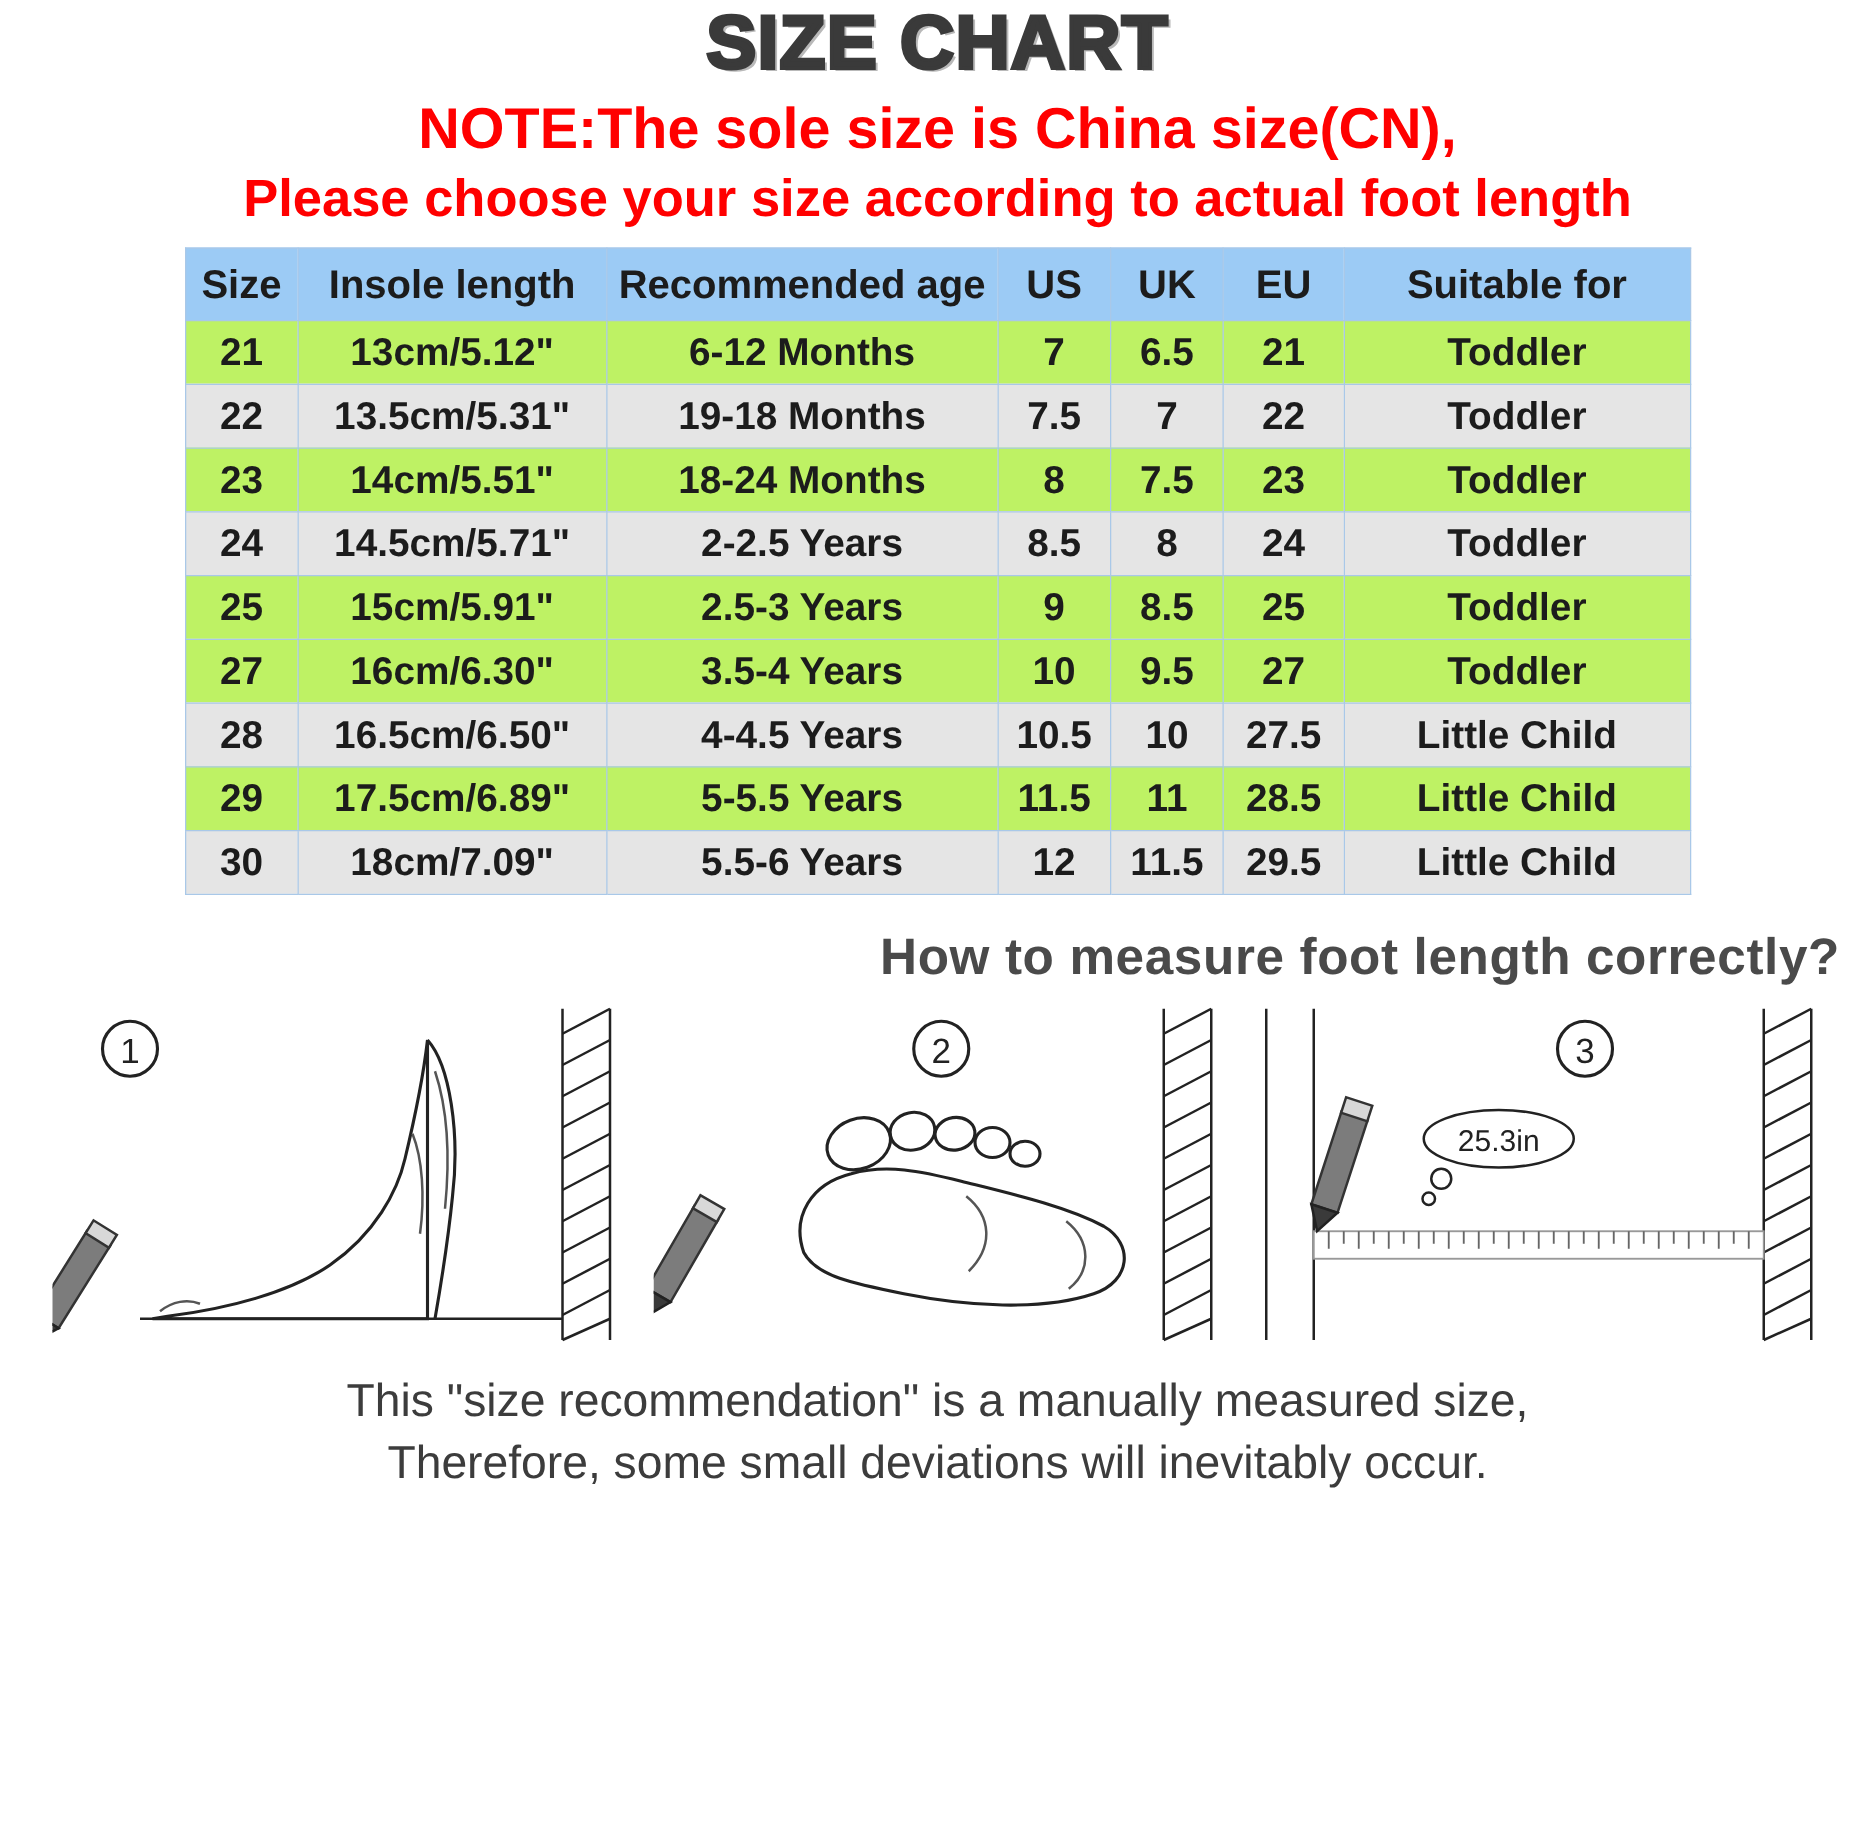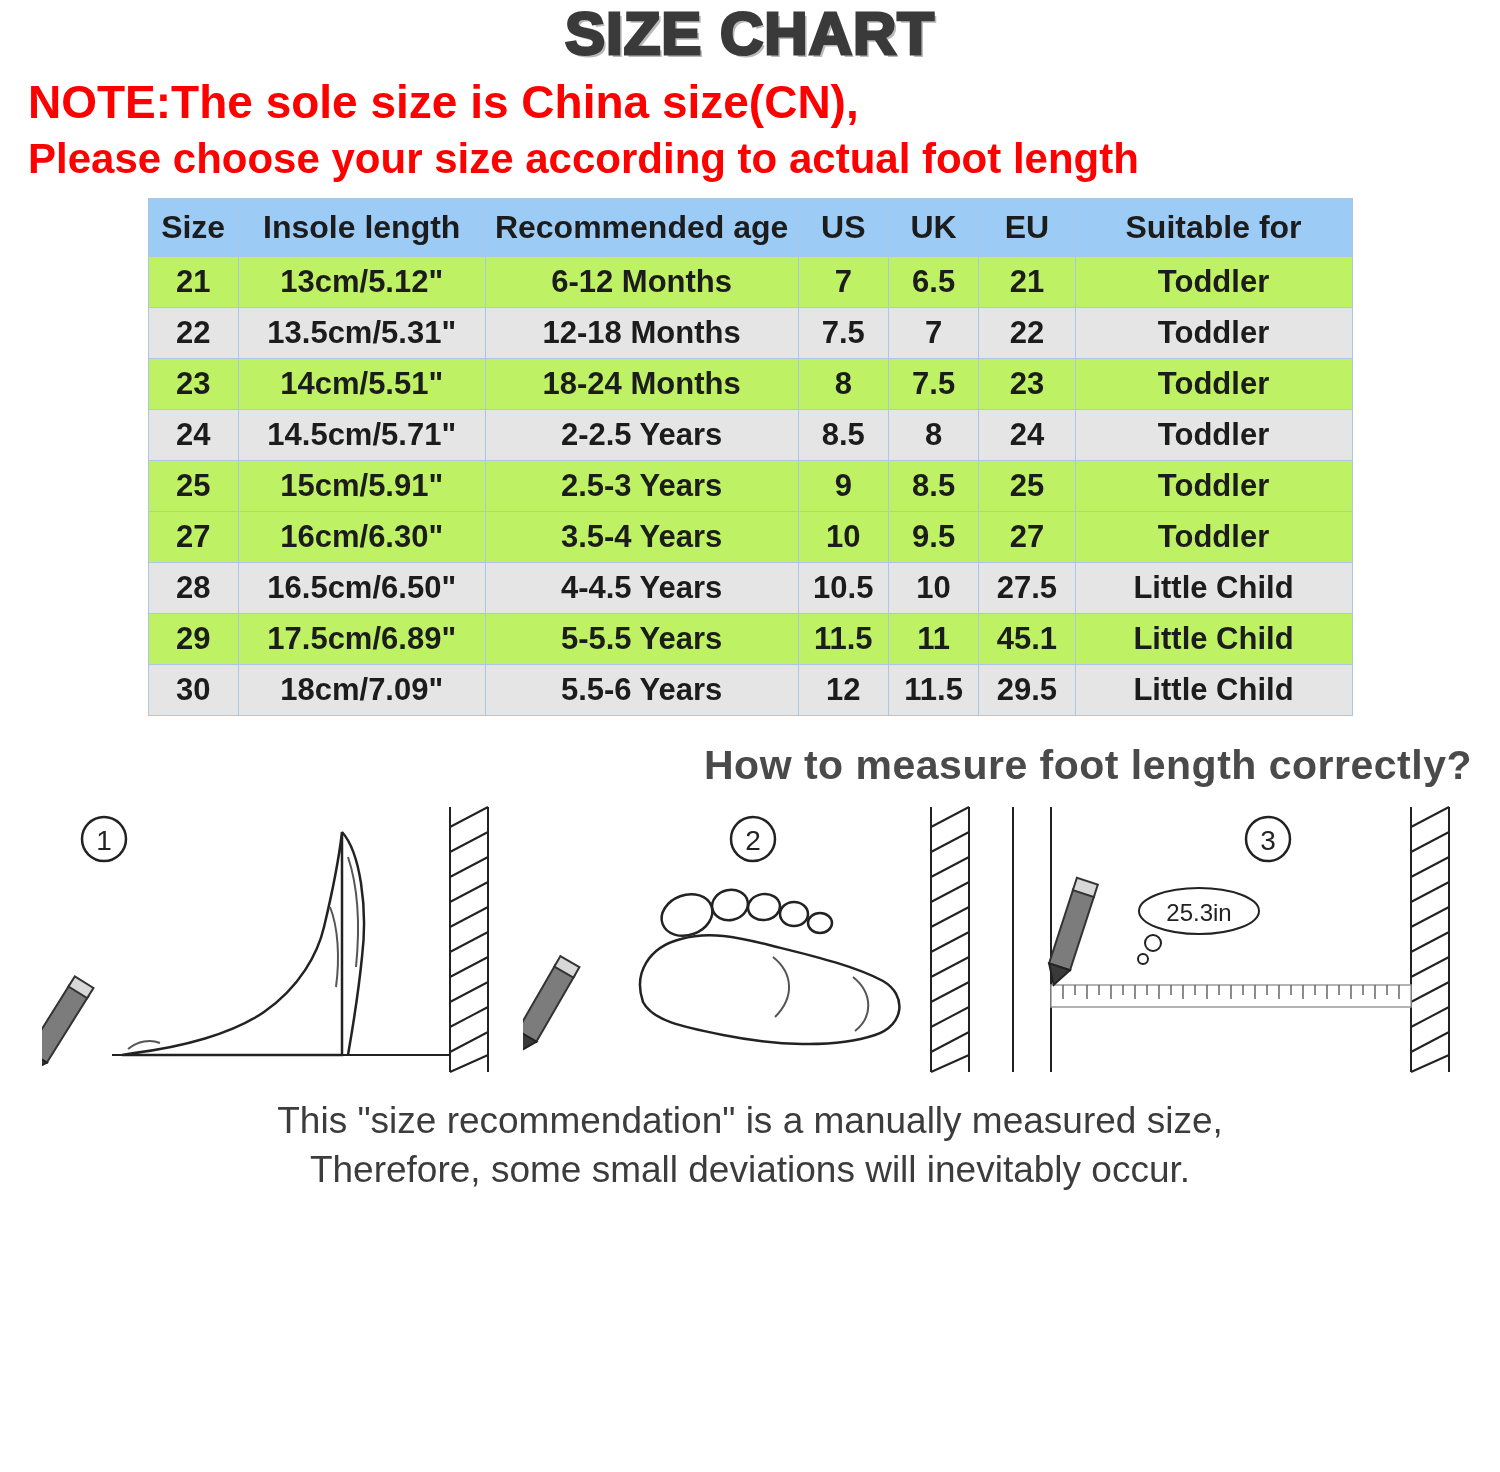--- a/index.html
+++ b/index.html
@@ -29,20 +29,21 @@
     letter-spacing: 1px;
     color: #3a3a3a;
     margin: 2px 0 0 0;
     line-height: 1.05;
     -webkit-text-stroke: 3px #3a3a3a;
     text-shadow: 3px 3px 0 #b9b9b9;
   }
 
   
   .note {
+    text-align: center;
     color: #ff0000;
     font-weight: bold;
     line-height: 1.12;
   }
   .note .line1 { font-size: 46px; display:block; margin-top: 12px;}
   .note .line2 { font-size: 42px; display:block; margin-top: 6px;}
 
   
   .table-wrap {
     margin: 16px auto 0 auto;
@@ -154,21 +155,21 @@
           <td>13cm/5.12"</td>
           <td>6-12 Months</td>
           <td>7</td>
           <td>6.5</td>
           <td>21</td>
           <td>Toddler</td>
         </tr>
         <tr class="even">
           <td>22</td>
           <td>13.5cm/5.31"</td>
-          <td>12-18 Months</td>
+          <td>19-18 Months</td>
           <td>7.5</td>
           <td>7</td>
           <td>22</td>
           <td>Toddler</td>
         </tr>
         <tr class="odd">
           <td>23</td>
           <td>14cm/5.51"</td>
           <td>18-24 Months</td>
           <td>8</td>
@@ -211,21 +212,21 @@
           <td>10</td>
           <td>27.5</td>
           <td>Little Child</td>
         </tr>
         <tr class="odd">
           <td>29</td>
           <td>17.5cm/6.89"</td>
           <td>5-5.5 Years</td>
           <td>11.5</td>
           <td>11</td>
-          <td>45.1</td>
+          <td>28.5</td>
           <td>Little Child</td>
         </tr>
         <tr class="even">
           <td>30</td>
           <td>18cm/7.09"</td>
           <td>5.5-6 Years</td>
           <td>12</td>
           <td>11.5</td>
           <td>29.5</td>
           <td>Little Child</td>

